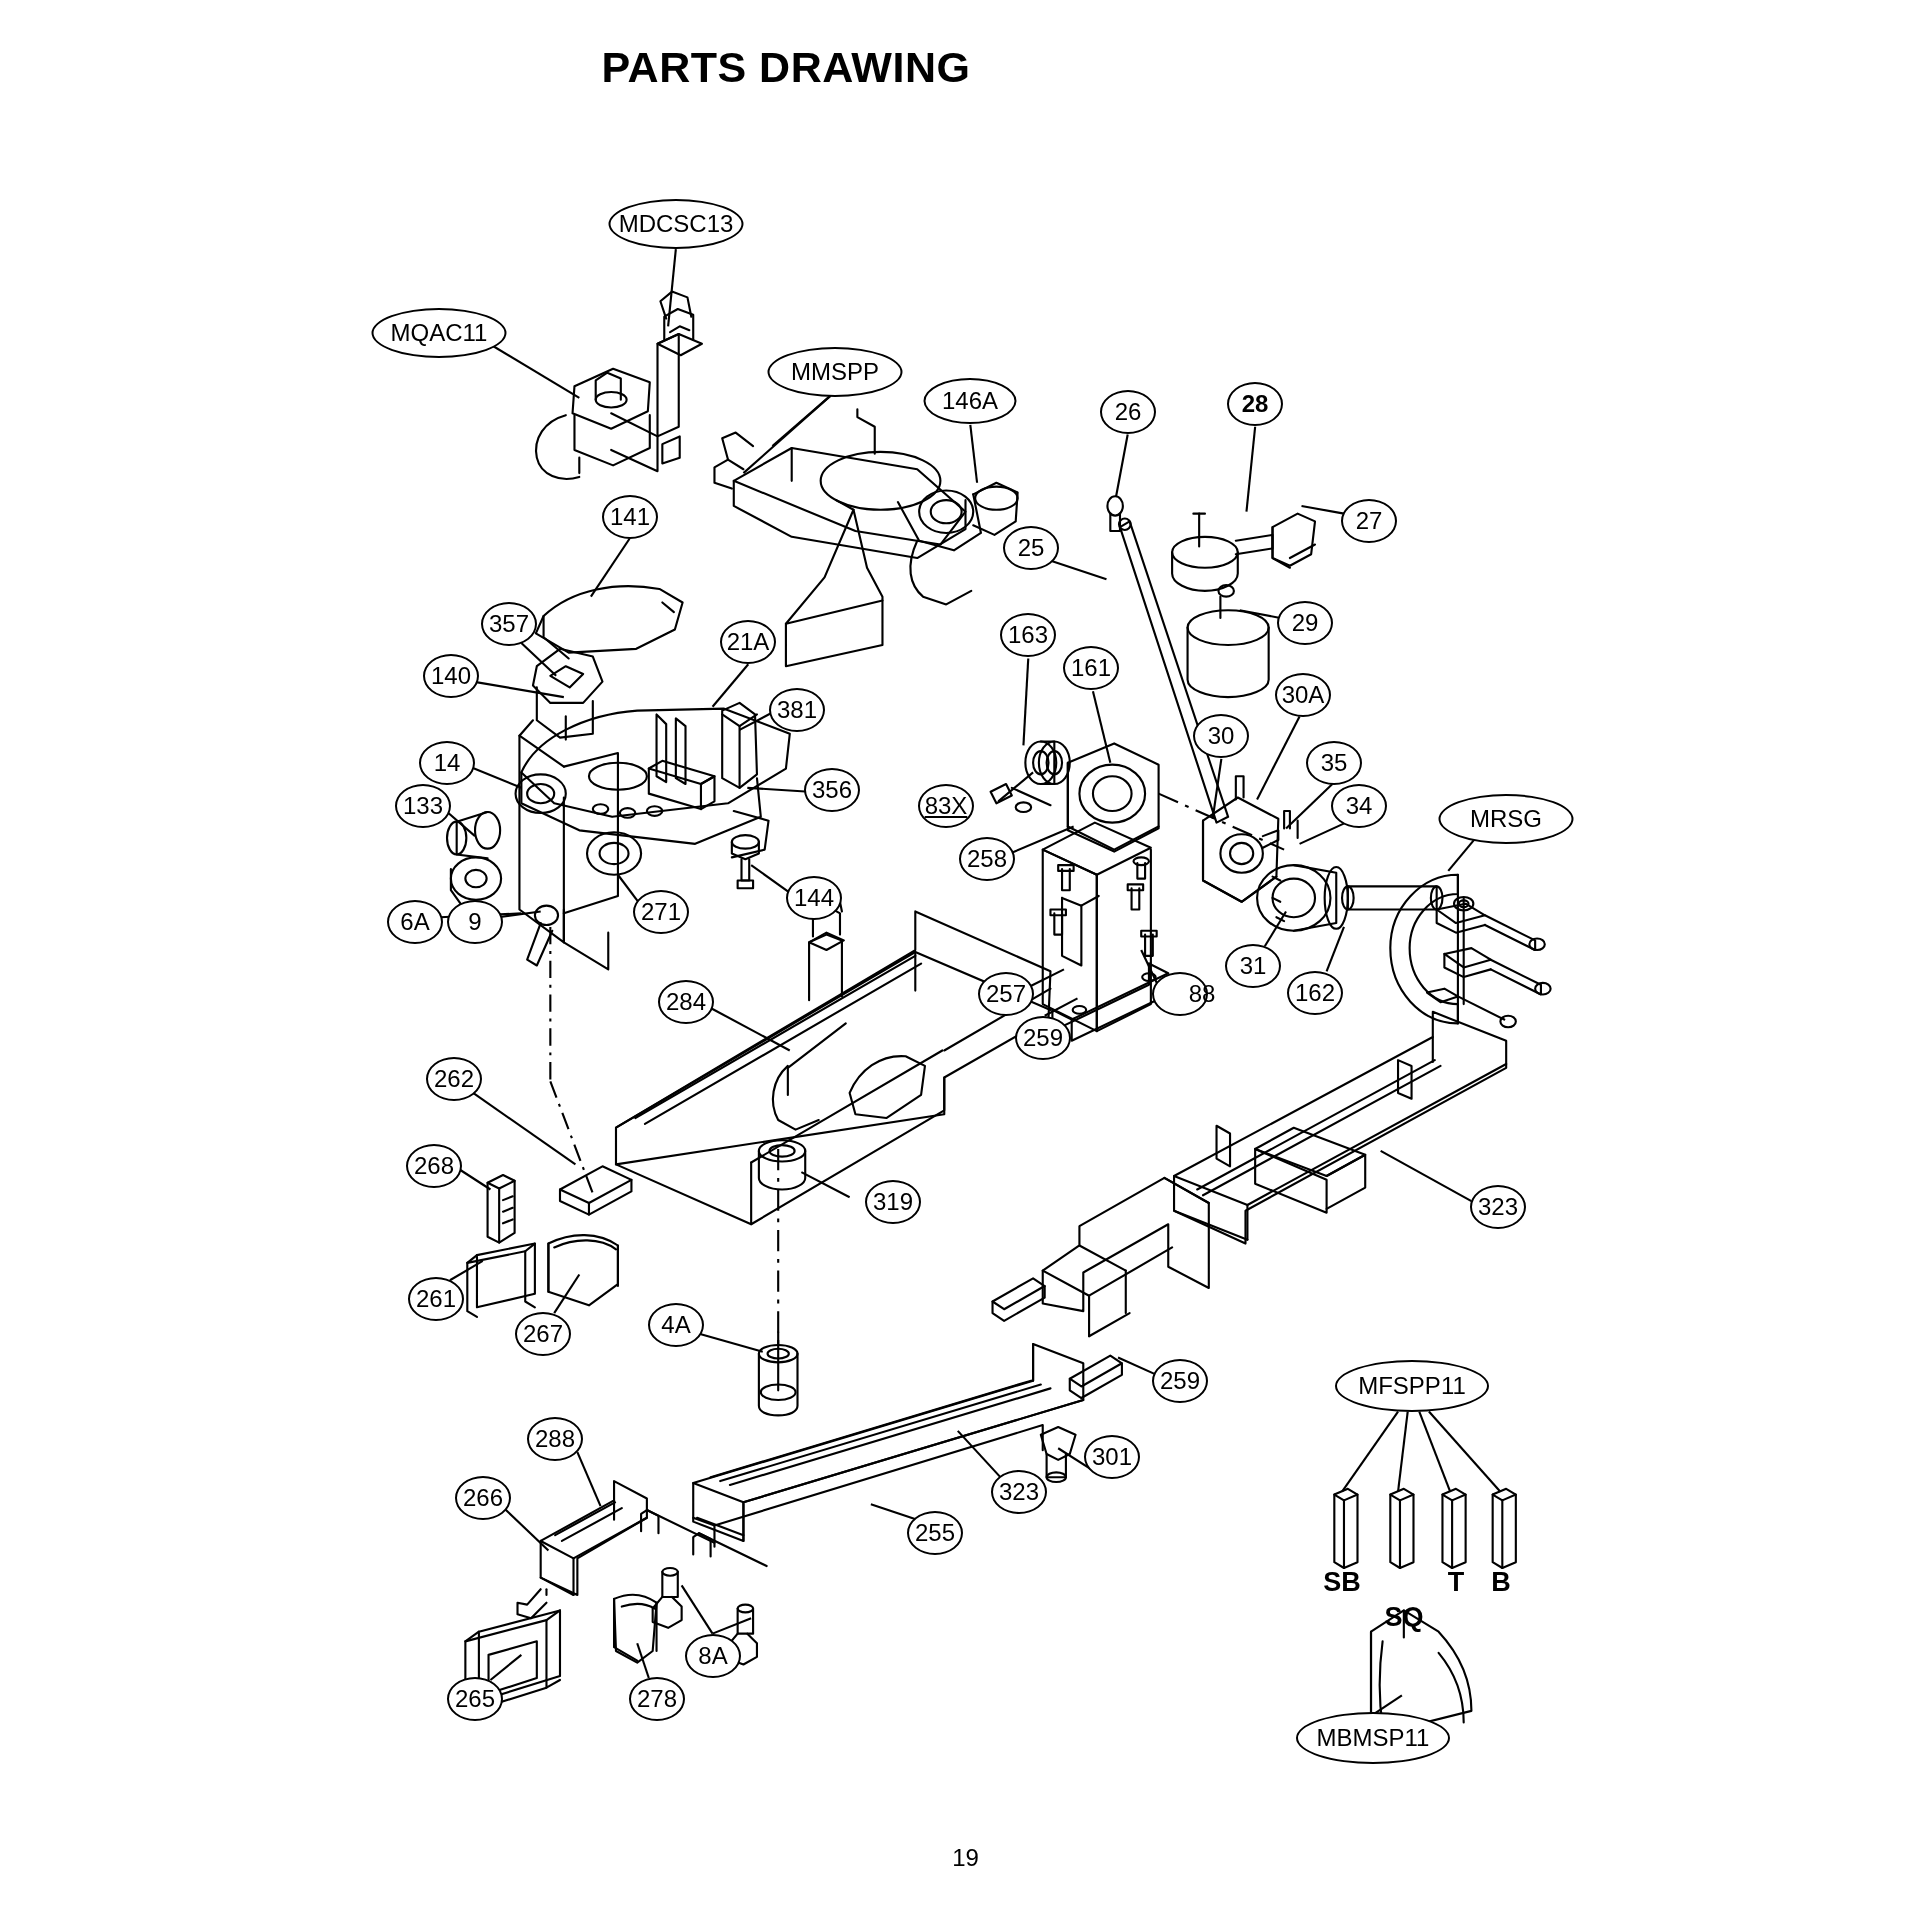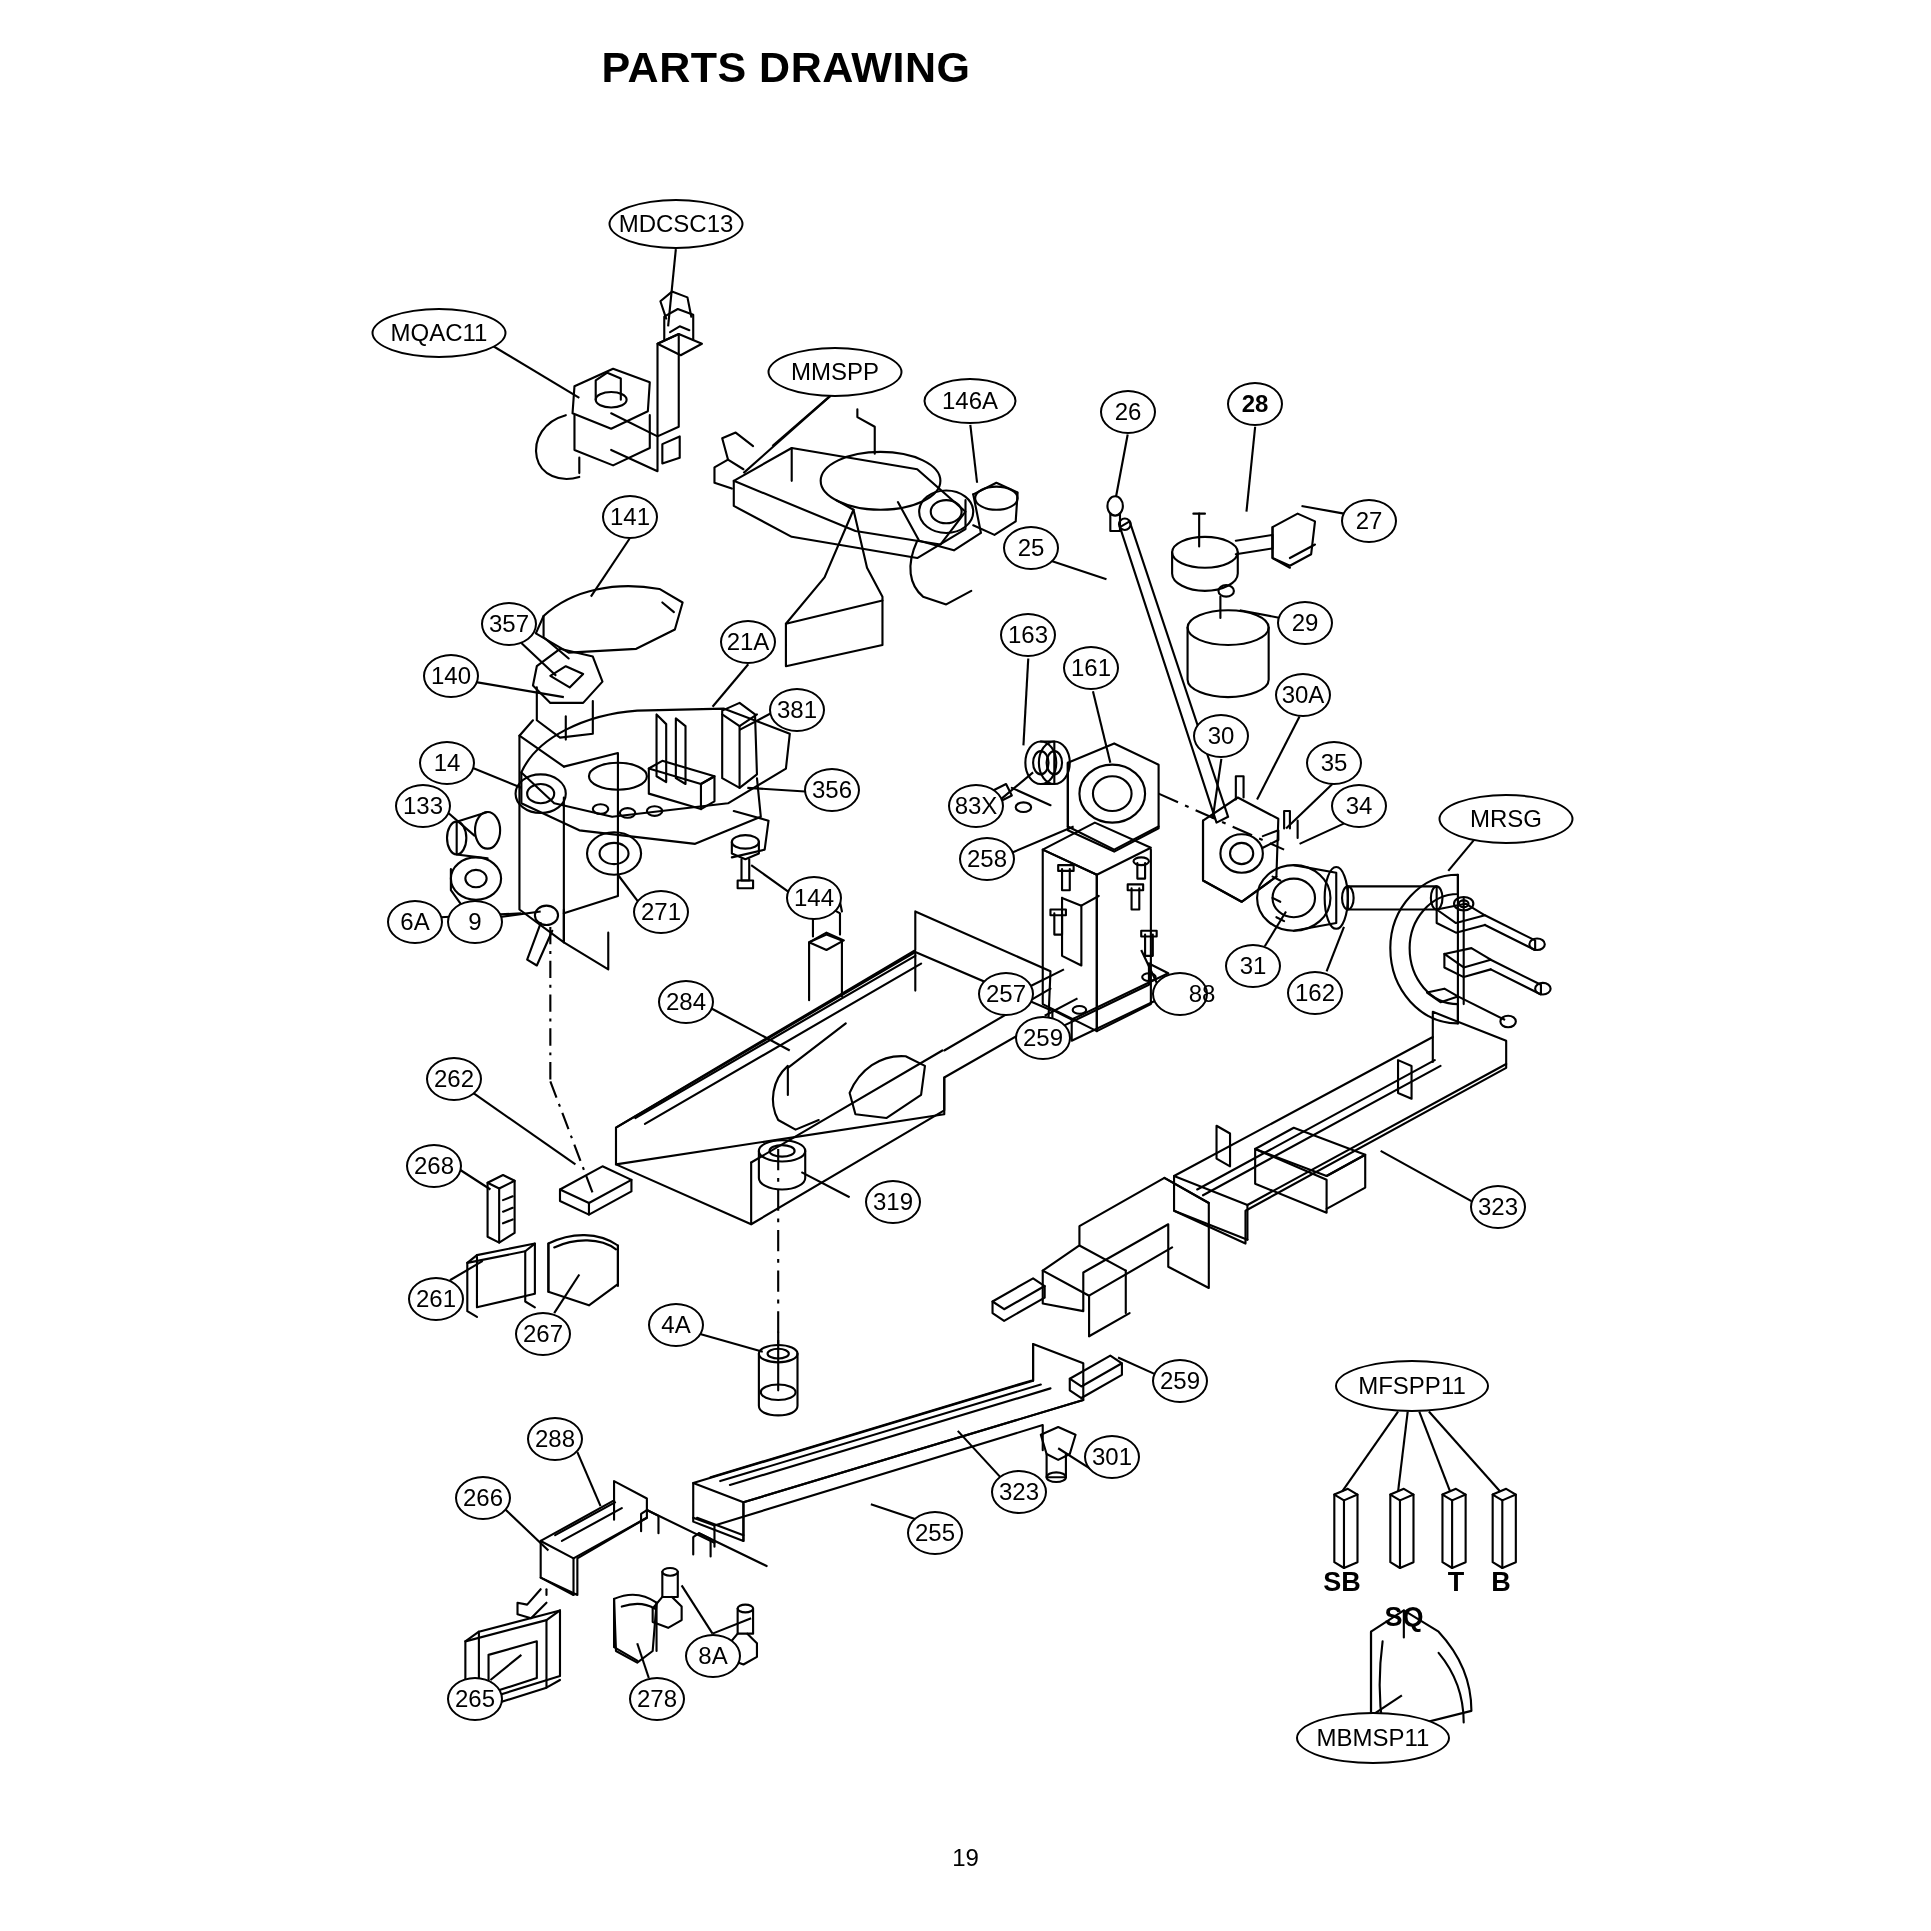--- a/index.html
+++ b/index.html
@@ -575,21 +575,21 @@
       <div class="callout round" style="left: 1091px; top: 668px; transform: translate(-50%, -50%);">161</div>
       <div class="callout round" style="left: 451px; top: 676px; transform: translate(-50%, -50%);">140</div>
       <div class="callout round" style="left: 797px; top: 710px; transform: translate(-50%, -50%);">381</div>
       <div class="callout round" style="left: 1303px; top: 695px; transform: translate(-50%, -50%);">30A</div>
       <div class="callout round" style="left: 1221px; top: 736px; transform: translate(-50%, -50%);">30</div>
       <div class="callout round" style="left: 1334px; top: 763px; transform: translate(-50%, -50%);">35</div>
       <div class="callout round" style="left: 447px; top: 763px; transform: translate(-50%, -50%);">14</div>
       <div class="callout round" style="left: 832px; top: 790px; transform: translate(-50%, -50%);">356</div>
       <div class="callout round" style="left: 1359px; top: 806px; transform: translate(-50%, -50%);">34</div>
       <div class="callout round" style="left: 423px; top: 806px; transform: translate(-50%, -50%);">133</div>
-      <div class="callout round" style="left: 976px; top: 806px; transform: translate(-50%, -50%);">83X</div>
+      <div class="callout round" style="left: 946px; top: 806px; transform: translate(-50%, -50%); text-decoration: underline;">83X</div>
       <div class="callout xwide" style="left: 1506px; top: 819px; transform: translate(-50%, -50%);">MRSG</div>
       <div class="callout round" style="left: 987px; top: 859px; transform: translate(-50%, -50%); text-align: center;">258</div>
       <div class="callout round" style="left: 814px; top: 898px; transform: translate(-50%, -50%);">144</div>
       <div class="callout round" style="left: 661px; top: 912px; transform: translate(-50%, -50%);">271</div>
       <div class="callout round" style="left: 415px; top: 922px; transform: translate(-50%, -50%);">6A</div>
       <div class="callout round" style="left: 475px; top: 922px; transform: translate(-50%, -50%);">9</div>
       <div class="callout round" style="left: 1253px; top: 966px; transform: translate(-50%, -50%);">31</div>
       <div class="callout round" style="left: 1315px; top: 993px; transform: translate(-50%, -50%);">162</div>
       <div class="callout round" style="left: 1006px; top: 994px; transform: translate(-50%, -50%);">257</div>
       <div class="callout round" style="left: 1180px; top: 994px; transform: translate(-50%, -50%); padding-left: 44px;">88</div>

